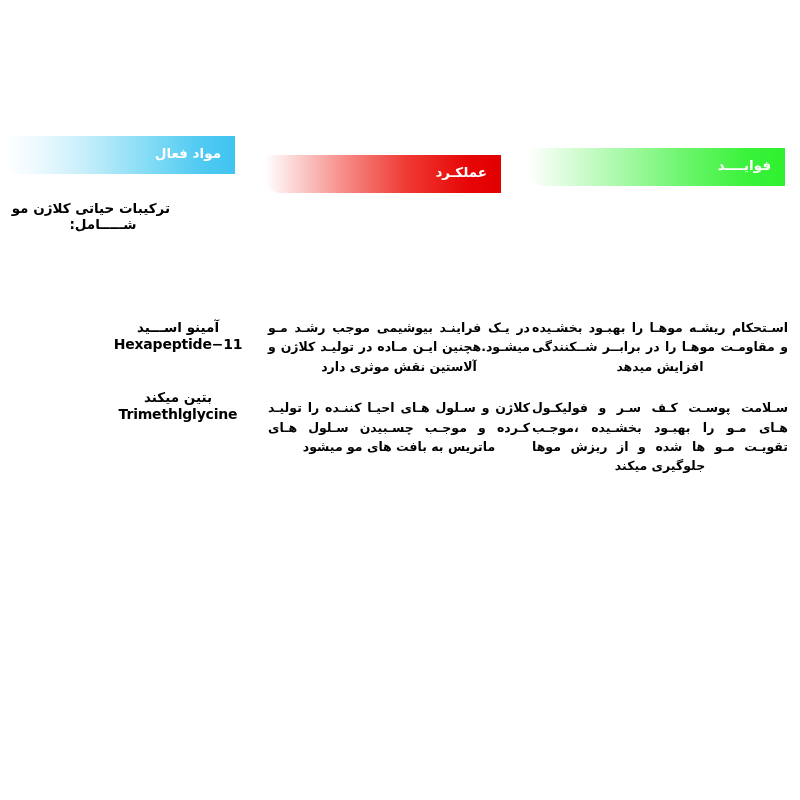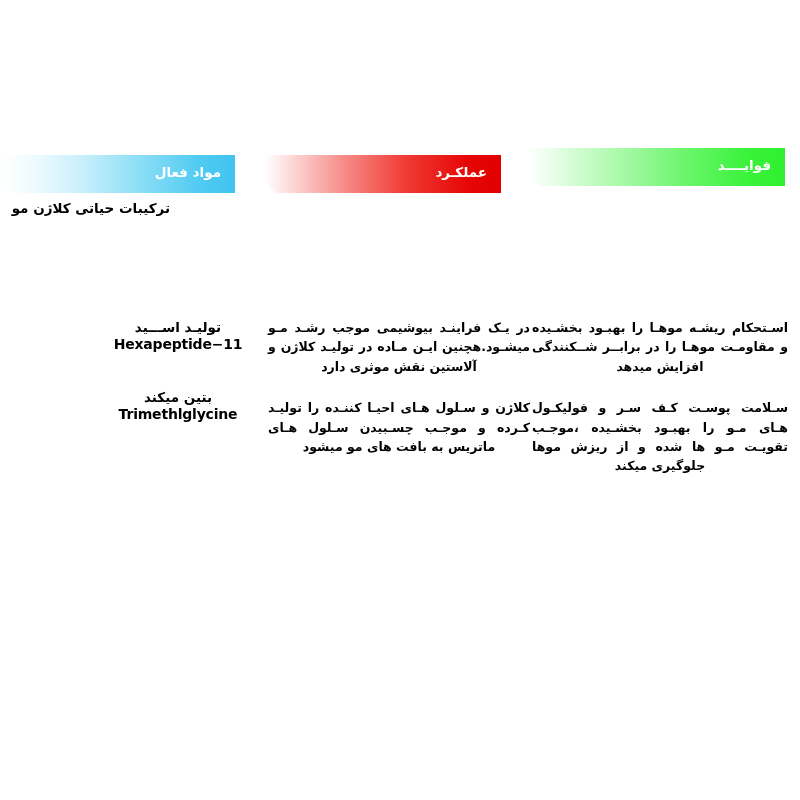--- a/index.html
+++ b/index.html
@@ -41,21 +41,21 @@
     font-size: 13.5px;
     font-weight: bold;
     letter-spacing: 0.5px;
     white-space: nowrap;
     line-height: 1;
     padding-bottom: 2px;
   }
 
   #banner-active {
     left: 3px;
-    top: 155px;
+    top: 136px;
     width: 232px;
     background: linear-gradient(to left, #3fc4f0 0%, #52cbf2 16%, #8edff6 42%, #c9effb 66%, #eefaff 86%, #ffffff 100%);
     align-items: center;
   }
   #banner-function {
     left: 265px;
     top: 148px;
     width: 236px;
     background: linear-gradient(to left, #e00000 0%, #e60606 14%, #ef3a33 40%, #f68a86 66%, #fbcfcd 86%, #ffffff 100%);
     margin-top: 7px;
@@ -158,25 +158,26 @@
   </div>
 
   <div class="banner" id="banner-benefits">
     <span class="banner-label">فوایــــد</span>
   </div>
 
   <div class="column" id="column-active">
 
     <p class="intro-heading">ترکیبات حیاتی کلاژن مو</p>
 
+    <p class="intro-sub">شـــــامل:</p>
 
     <ul class="ingredient-list">
 
       <li class="ingredient">
-        <div class="ingredient-fa">تولیـد اســـید</div>
+        <div class="ingredient-fa">آمینو اســـید</div>
         <div class="ingredient-en">Hexapeptide−11</div>
       </li>
 
       <li class="ingredient">
         <div class="ingredient-fa">بتین میکند</div>
         <div class="ingredient-en">Trimethlglycine</div>
       </li>
 
     </ul>
   </div>

